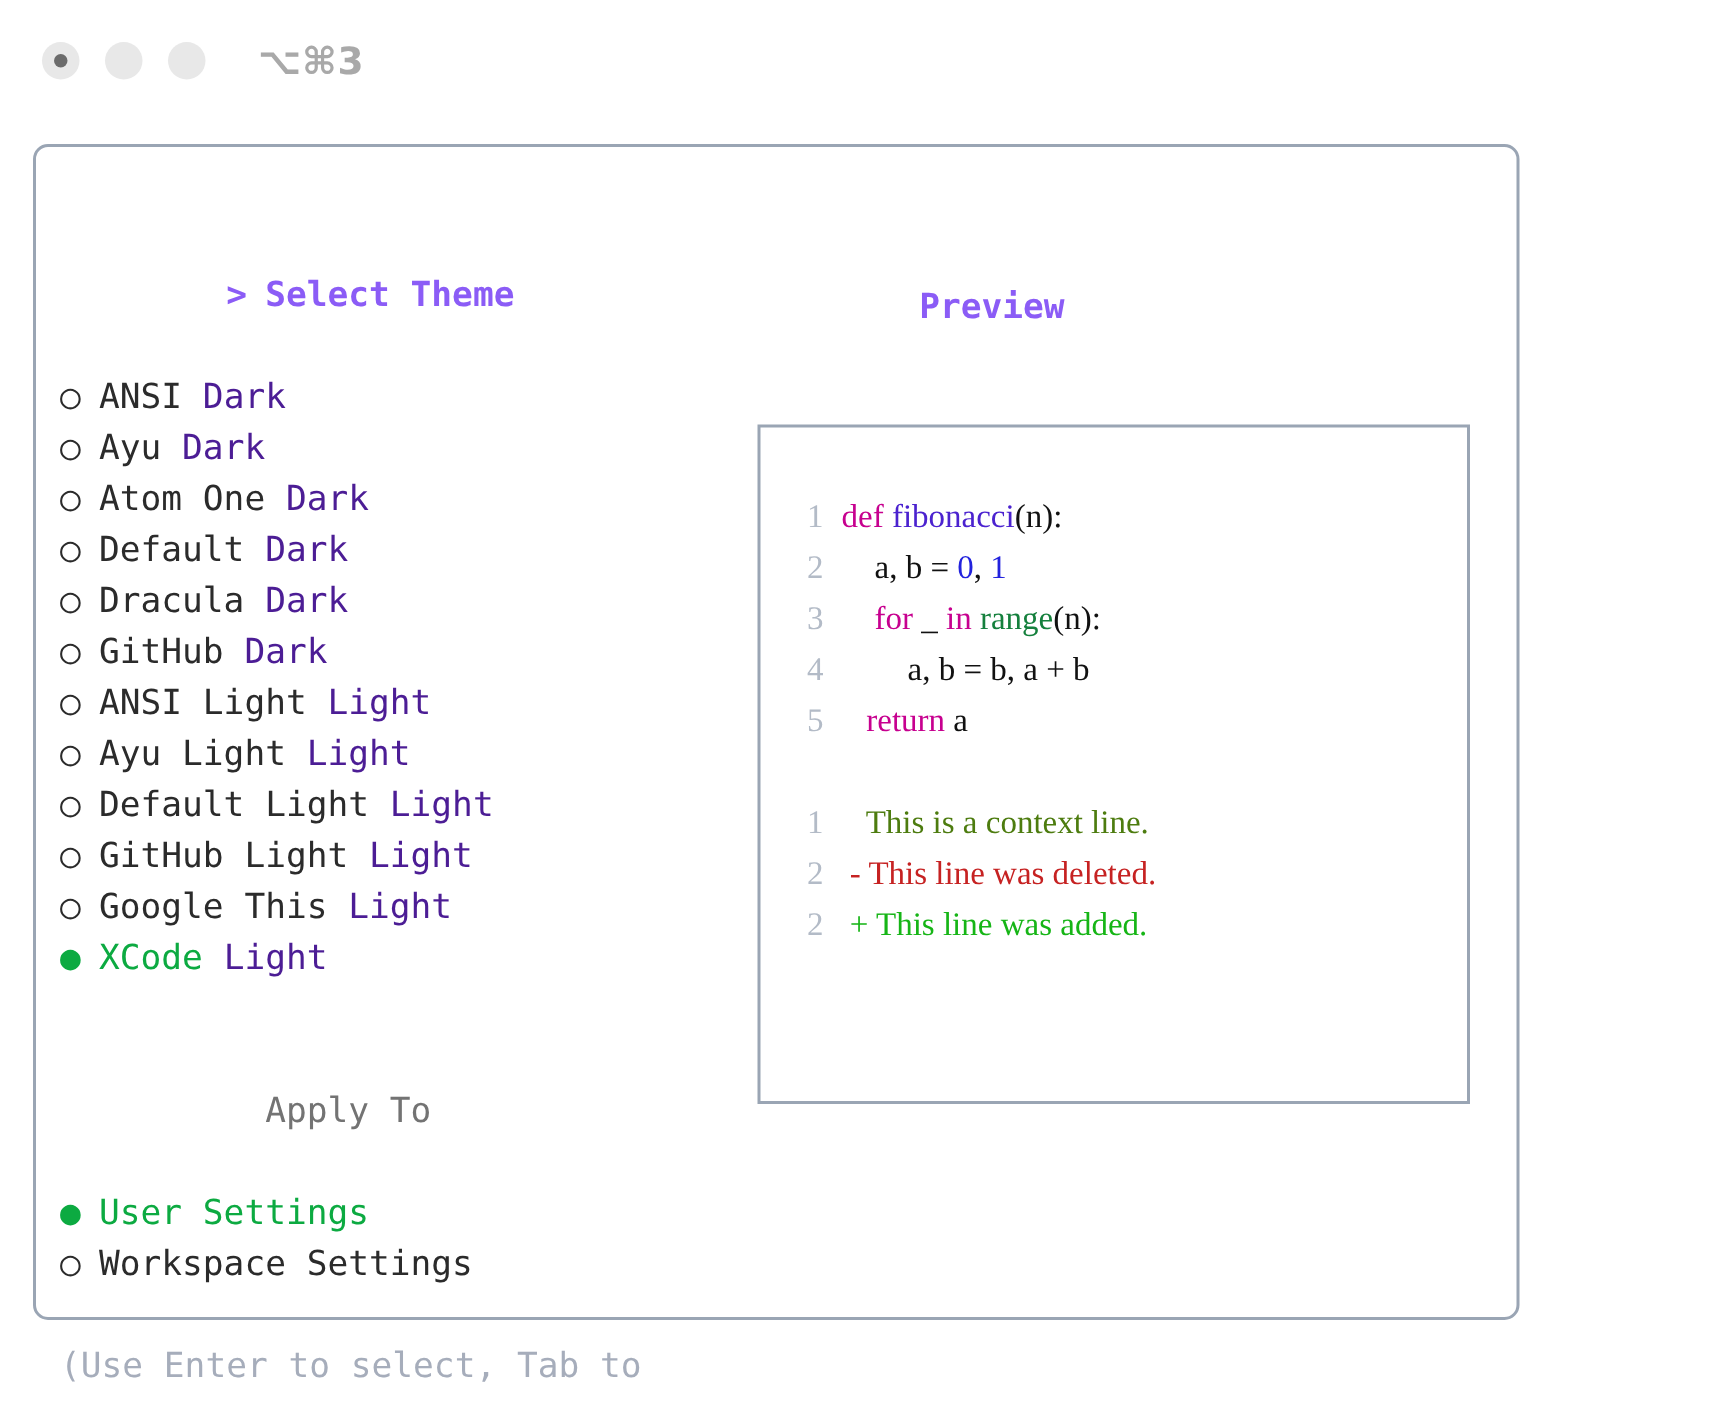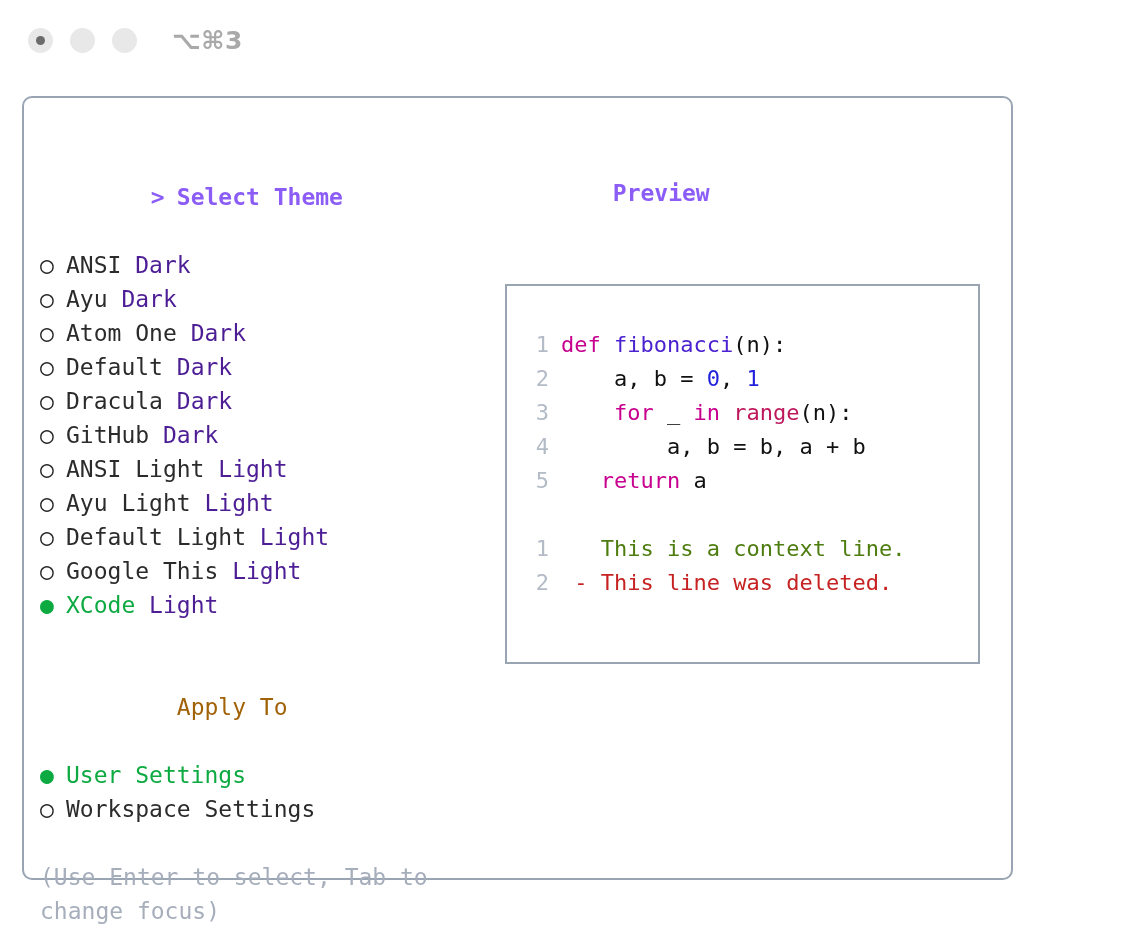--- a/index.html
+++ b/index.html
@@ -76,21 +76,21 @@
     display: flex;
   }
 
   .left-col {
     width: 470px;
     padding: 48px 0 0 16px;
     box-sizing: border-box;
   }
   .right-col {
     flex: 1;
-    padding: 44px 0 0 8px;
+    padding: 56px 0 0 8px;
     box-sizing: border-box;
   }
 
   .section-header {
     font-size: 23px;
     font-weight: bold;
     color: #8b5cf6;
     line-height: 34px;
     white-space: pre;
   }
@@ -116,62 +116,63 @@
     color: #0caa41;
   }
   .opt-row .opt-kind {
     color: #4c1d95;
   }
 
   .group-gap { height: 34px; }
 
   .subheader {
     font-size: 23px;
-    color: #a16207;
+    color: #737373;
     line-height: 34px;
     white-space: pre;
   }
   .subheader .marker { display: inline-block; width: 26px; }
 
   .hint {
     margin-top: 34px;
     font-size: 23px;
     line-height: 34px;
     color: #a6adbb;
     width: 420px;
   }
 
   
   .preview-box {
-    margin-top: 40px;
+    margin-top: 27px;
     margin-left: 3px;
     width: 475px;
-    height: 380px;
+    height: 453px;
     border: 2px solid #9aa5b4;
     box-sizing: border-box;
     background: #ffffff;
     padding: 42px 0 0 0;
+    font-family: Liberation Serif, serif;
   }
   .code-line {
     font-size: 22px;
     line-height: 34px;
     white-space: pre;
     padding-left: 16px;
   }
   .ln {
     display: inline-block;
     width: 26px;
     text-align: right;
     color: #b3bbc7;
     margin-right: 12px;
   }
   .kw   { color: #c7008f; }
   .fn   { color: #4b22cf; }
   .num  { color: #2222dd; }
-  .bi   { color: #be185d; text-align: right; }
+  .bi   { color: #15803d; text-align: right; }
   .plain{ color: #111111; }
   .blank-line { height: 34px; }
   .d-ctx { color: #4d7c0f; }
   .d-del { color: #c62222; }
   .d-add { color: #16b516; }
 </style>
 </head>
 <body>
 
 <div class="titlebar">
@@ -197,20 +198,21 @@
       <div id="theme-list">
           <div class="opt-row"><span class="bullet">○</span><span class="opt-label">ANSI</span><span class="opt-kind"> Dark</span></div>
           <div class="opt-row"><span class="bullet">○</span><span class="opt-label">Ayu</span><span class="opt-kind"> Dark</span></div>
           <div class="opt-row"><span class="bullet">○</span><span class="opt-label">Atom One</span><span class="opt-kind"> Dark</span></div>
           <div class="opt-row"><span class="bullet">○</span><span class="opt-label">Default</span><span class="opt-kind"> Dark</span></div>
           <div class="opt-row"><span class="bullet">○</span><span class="opt-label">Dracula</span><span class="opt-kind"> Dark</span></div>
           <div class="opt-row"><span class="bullet">○</span><span class="opt-label">GitHub</span><span class="opt-kind"> Dark</span></div>
           <div class="opt-row"><span class="bullet">○</span><span class="opt-label">ANSI Light</span><span class="opt-kind"> Light</span></div>
           <div class="opt-row"><span class="bullet">○</span><span class="opt-label">Ayu Light</span><span class="opt-kind"> Light</span></div>
           <div class="opt-row"><span class="bullet">○</span><span class="opt-label">Default Light</span><span class="opt-kind"> Light</span></div>
+          <div class="opt-row"><span class="bullet">○</span><span class="opt-label">GitHub Light</span><span class="opt-kind"> Light</span></div>
           <div class="opt-row"><span class="bullet">○</span><span class="opt-label">Google This</span><span class="opt-kind"> Light</span></div>
           <div class="opt-row selected"><span class="bullet">●</span><span class="opt-label">XCode</span><span class="opt-kind"> Light</span></div>
         </div>
 
       <div class="group-gap"></div>
 
       <div class="subheader">
         <span class="marker"> </span><span>Apply To</span>
       </div>
 
@@ -232,18 +234,19 @@
             <div class="code-line"><span class="ln">1</span><span class="kw">def</span><span class="plain"> </span><span class="fn">fibonacci</span><span class="plain">(n):</span></div>
             <div class="code-line"><span class="ln">2</span><span class="plain">    a, b = </span><span class="num">0</span><span class="plain">, </span><span class="num">1</span></div>
             <div class="code-line"><span class="ln">3</span><span class="plain">    </span><span class="kw">for</span><span class="plain"> _ </span><span class="kw">in</span><span class="plain"> </span><span class="bi">range</span><span class="plain">(n):</span></div>
             <div class="code-line"><span class="ln">4</span><span class="plain">        a, b = b, a + b</span></div>
             <div class="code-line"><span class="ln">5</span><span class="plain">   </span><span class="kw">return</span><span class="plain"> a</span></div>
           </div>
         <div class="blank-line"></div>
         <div id="diff-sample">
             <div class="code-line"><span class="ln">1</span><span class="d-ctx">  </span><span class="d-ctx"> This is a context line.</span></div>
             <div class="code-line"><span class="ln">2</span><span class="d-del"> -</span><span class="d-del"> This line was deleted.</span></div>
+            <div class="code-line"><span class="ln">2</span><span class="d-add"> +</span><span class="d-add"> This line was added.</span></div>
           </div>
       </div>
     </div>
 
   </div>
 </div>
 
 </body></html>

